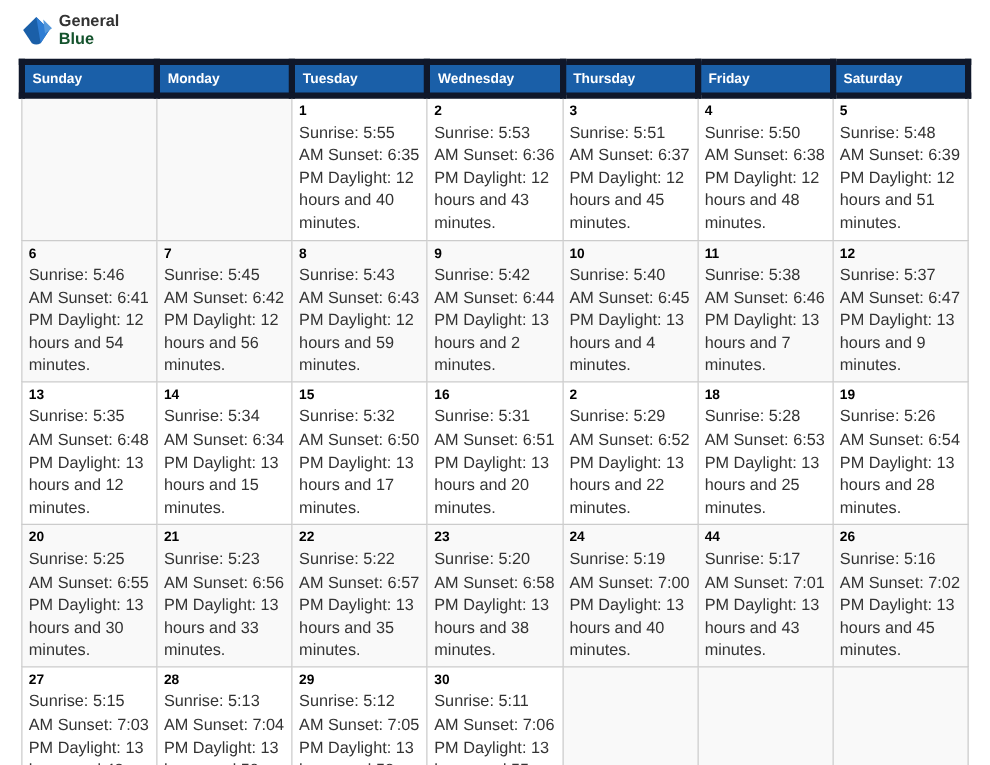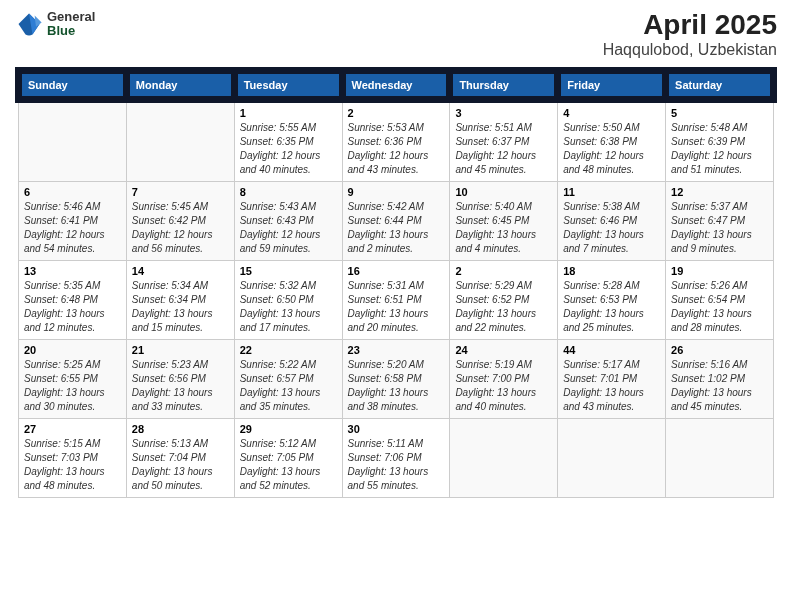--- a/index.html
+++ b/index.html
@@ -5,21 +5,21 @@
     * { box-sizing: border-box; margin: 0; padding: 0; }
     body {
       font-family: Arial, sans-serif;
       background: #fff;
       width: 792px;
       height: 612px;
       overflow: hidden;
     }
     .page {
       width: 792px;
-      height: 496px;
+      height: 612px;
       padding: 10px 15px;
       display: flex;
       flex-direction: column;
     }
     .header {
       display: flex;
       justify-content: space-between;
       align-items: flex-start;
       margin-bottom: 8px;
     }
@@ -61,68 +61,63 @@
       flex: 1;
       font-size: 10px;
     }
     .calendar thead tr th {
       background-color: #1a5fa8;
       color: #fff;
       text-align: left;
       padding: 5px 6px;
       font-size: 11px;
       font-weight: bold;
-      border: 7px solid #0f172a;
+      border: 5px solid #0f172a;
     }
     .calendar tbody tr td {
       border: 1px solid #ccc;
       vertical-align: top;
       padding: 4px 5px;
       width: calc(100% / 7);
       min-height: 70px;
       background: #fff;
     }
     .calendar tbody tr:nth-child(even) td {
       background: #f9f9f9;
     }
     .day-num {
       font-weight: bold;
       font-size: 11px;
       margin-bottom: 2px;
       display: block;
     }
     .day-info {
-      font-size: 10px;
+      font-size: 13px;
       color: #333;
       line-height: 1.4;
-      font-style: italic;
     }
     .empty { background: #f5f5f5 !important; }
     td.empty { background: #f9f9f9 !important; }
   </style>
 </head>
 <body>
 
 <div class="page">
   <div class="header">
     <div class="logo">
       <svg class="logo-icon" viewBox="0 0 40 40">
         <path d="M20 5 L35 20 L25 35 Q20 38 15 35 L5 20 Z" fill="#1a5fa8"></path>
         <path d="M20 5 L35 20 L25 35" fill="#2e7dd4"></path>
         <polygon points="28,8 38,18 30,24" fill="#5599dd"></polygon>
       </svg>
       <div class="logo-text">
         <span class="logo-general">General</span>
         <span class="logo-blue">Blue</span>
       </div>
     </div>
-    <div class="title-block">
-      <h1>April 2025</h1>
-      <h2>Haqqulobod, Uzbekistan</h2>
-    </div>
   </div>
 
   <table class="calendar">
     <thead>
       <tr>
       <th>Sunday</th>
           <th>Monday</th>
           <th>Tuesday</th>
           <th>Wednesday</th>
           <th>Thursday</th>
@@ -311,21 +306,21 @@
           <td>
             <span class="day-num">44</span>
             <div class="day-info">Sunrise: 5:17 AM
 Sunset: 7:01 PM
 Daylight: 13 hours
 and 43 minutes.</div>
           </td>
           <td>
             <span class="day-num">26</span>
             <div class="day-info">Sunrise: 5:16 AM
-Sunset: 1:02 PM
+Sunset: 7:02 PM
 Daylight: 13 hours
 and 45 minutes.</div>
           </td>
         </tr>
         <tr>
           <td>
             <span class="day-num">27</span>
             <div class="day-info">Sunrise: 5:15 AM
 Sunset: 7:03 PM
 Daylight: 13 hours

